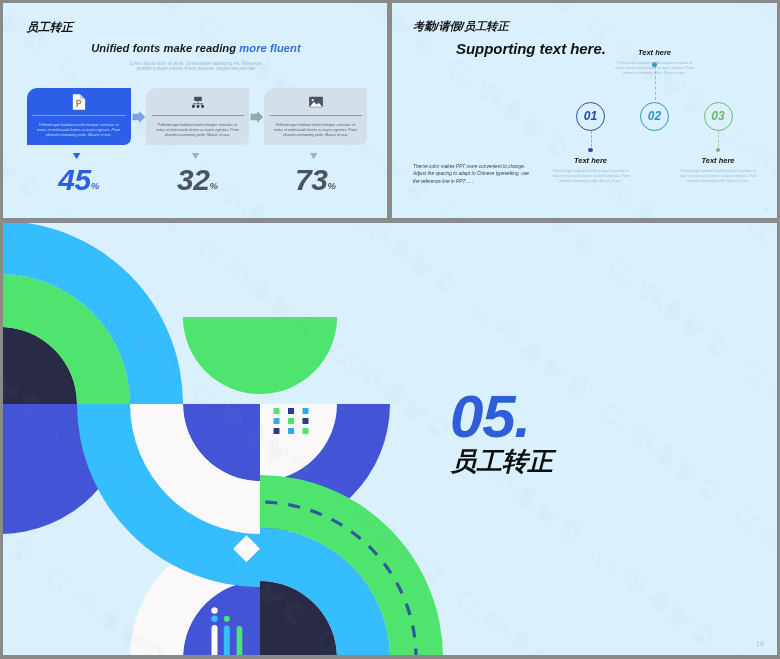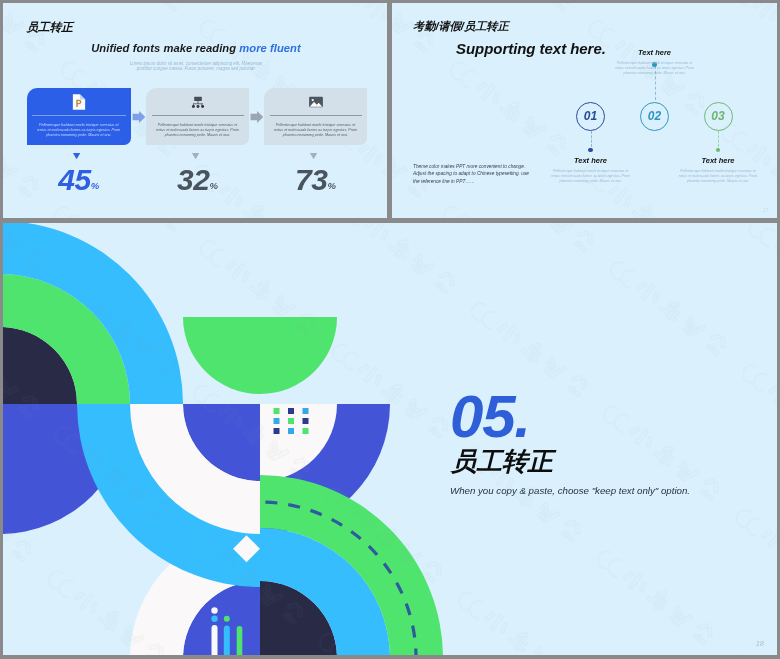--- a/index.html
+++ b/index.html
@@ -287,21 +287,20 @@
       <use href="#wmk" x="0" y="354"></use>
       <use href="#wmk" x="168" y="354"></use>
       <use href="#wmk" x="336" y="354"></use>
       <use href="#wmk" x="504" y="354"></use>
       <use href="#wmk" x="672" y="354"></use>
       <use href="#wmk" x="840" y="354"></use>
     </g>
   </svg>
   <div class="n05">05.</div>
   <div class="cn">员工转正</div>
-  <div class="cap">When you copy &amp; paste, choose "keep text only" option.</div>
   <div class="pgnum">18</div>
 </div>
 </div>
 
 <svg width="0" height="0" style="position:absolute" aria-hidden="true">
   <defs>
     <g id="wmk" fill="none" stroke-linecap="round" stroke-linejoin="round" stroke-width="1.5">
       <path d="M11 3.5a8.6 8.6 0 1 0 5.4 15.3 8.6 8.6 0 1 1-5.4-15.3Z"></path>
       <path d="M24.5 3.5a8.6 8.6 0 1 0 5.4 15.3 8.6 8.6 0 1 1-5.4-15.3Z"></path>
       <path d="M45.3 2.5h3.4v17h-3.4Z"></path>

